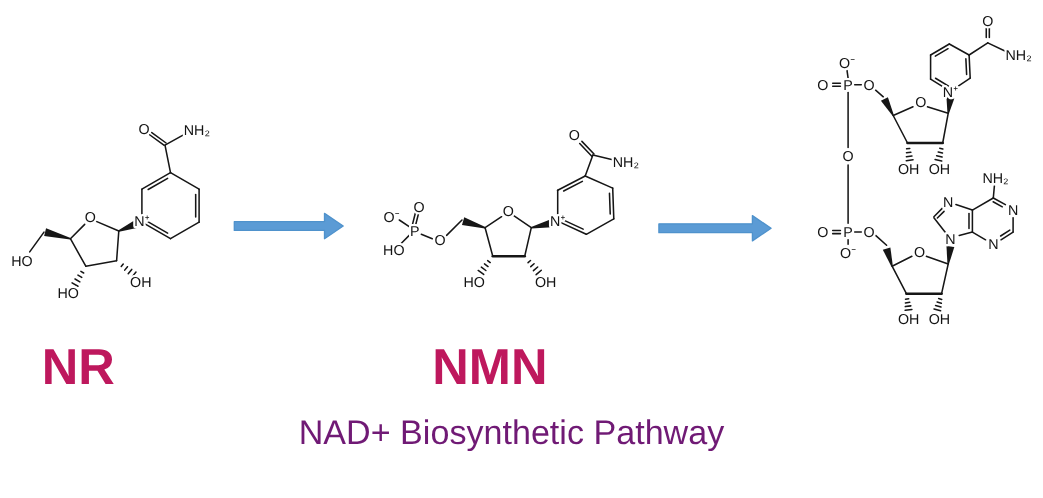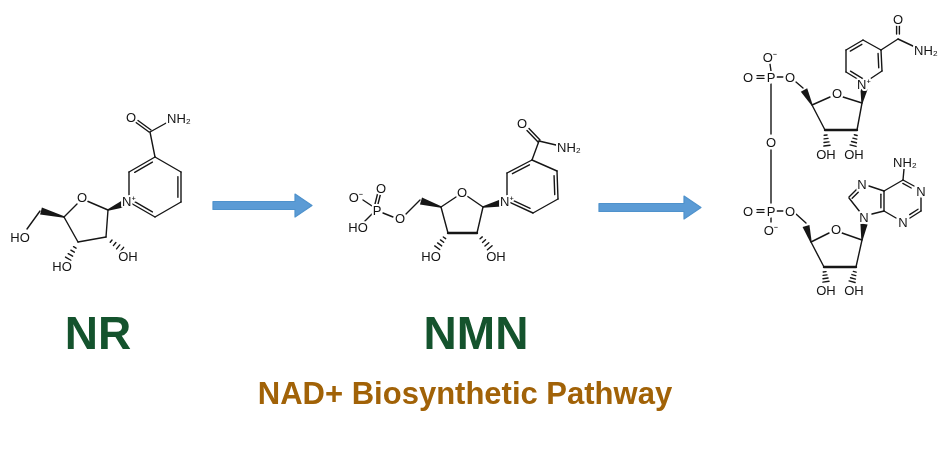--- a/index.html
+++ b/index.html
@@ -6,25 +6,25 @@
   #canvas{position:relative;width:948px;height:453px;background:#ffffff;overflow:hidden;
           font-family:"Liberation Sans",sans-serif;}
   #mol-svg{position:absolute;left:0;top:0;}
   svg line{stroke:#161616;stroke-width:1.4;stroke-linecap:round;}
   svg line.b{stroke-width:2.4;}
   svg polygon.bondw{fill:#161616;stroke:none;}
   polygon.arrow{stroke:#4f92cc;stroke-width:1.2;stroke-linejoin:round;}
   text.atom{font-family:"Liberation Sans",sans-serif;font-size:13px;font-weight:500;fill:#141414;
             text-anchor:middle;dominant-baseline:central;
             paint-order:stroke;stroke:#ffffff;stroke-width:4px;stroke-linejoin:round;}
-  .mol-label{position:absolute;font-size:46px;font-weight:bold;color:#14532d;text-align:center;
+  .mol-label{position:absolute;font-size:46px;font-weight:bold;color:#be185d;
              line-height:1;letter-spacing:0;}
   .mol-label sup{font-size:0.62em;vertical-align:0.45em;}
   #title{position:absolute;left:0;top:376px;width:930px;text-align:center;
-         font-size:31px;font-weight:bold;color:#a16207;}
+         font-size:31px;font-weight:normal;color:#701a75;}
 </style>
 </head>
 <body>
 
 <div id="canvas">
 
 <svg id="mol-svg" width="948" height="453" viewBox="0 0 948 453">
 
   <g>
     <g>
@@ -250,19 +250,19 @@
     </g>
   </g>
 
   <polygon class="arrow" points="213,201.5 295,201.5 295,194 312,205.5 295,217 295,209.5 213,209.5" fill="#5b9bd5"></polygon>
   <polygon class="arrow" points="599,203.5 684,203.5 684,196 701,207.5 684,219 684,211.5 599,211.5" fill="#5b9bd5"></polygon>
 </svg>
 
 <div class="mol-label" style="left:38px;top:310px;width:120px">
   <span>NR</span>
 </div>
-<div class="mol-label" style="left:411px;top:310px;width:130px">
+<div class="mol-label" style="left:393px;top:310px;width:130px">
   <span>NMN</span>
 </div>
 
 <div id="title">NAD+ Biosynthetic Pathway</div>
 
 </div>
 
 </body></html>

